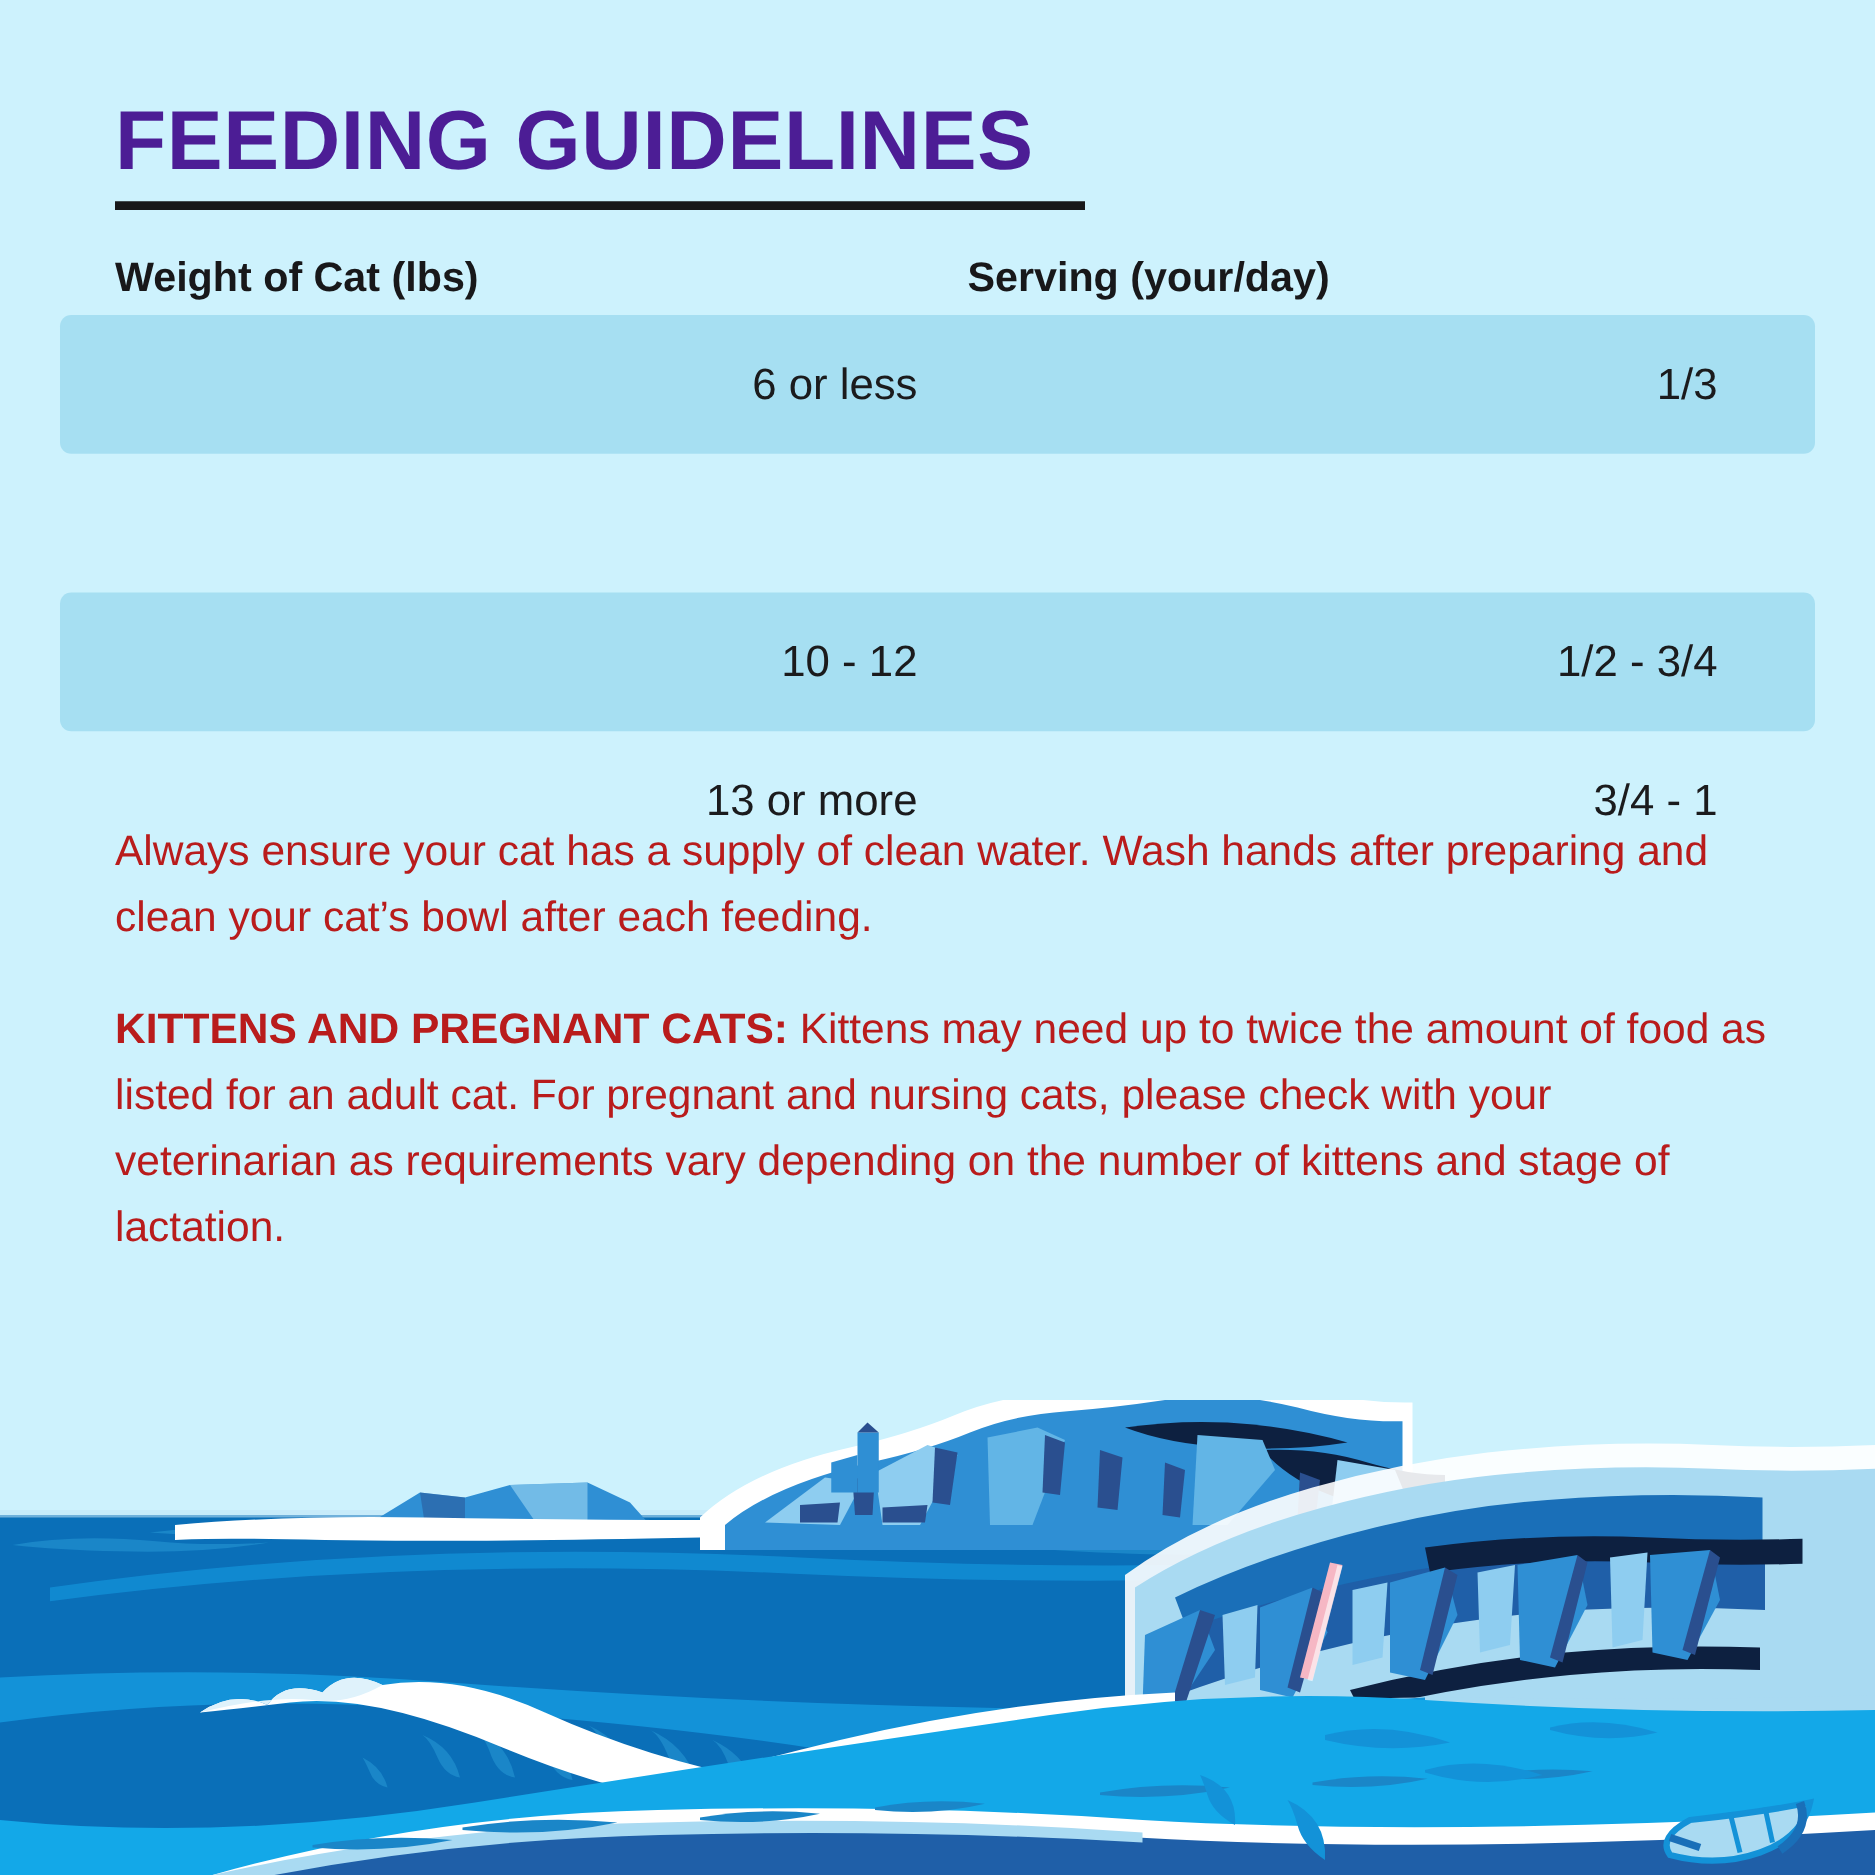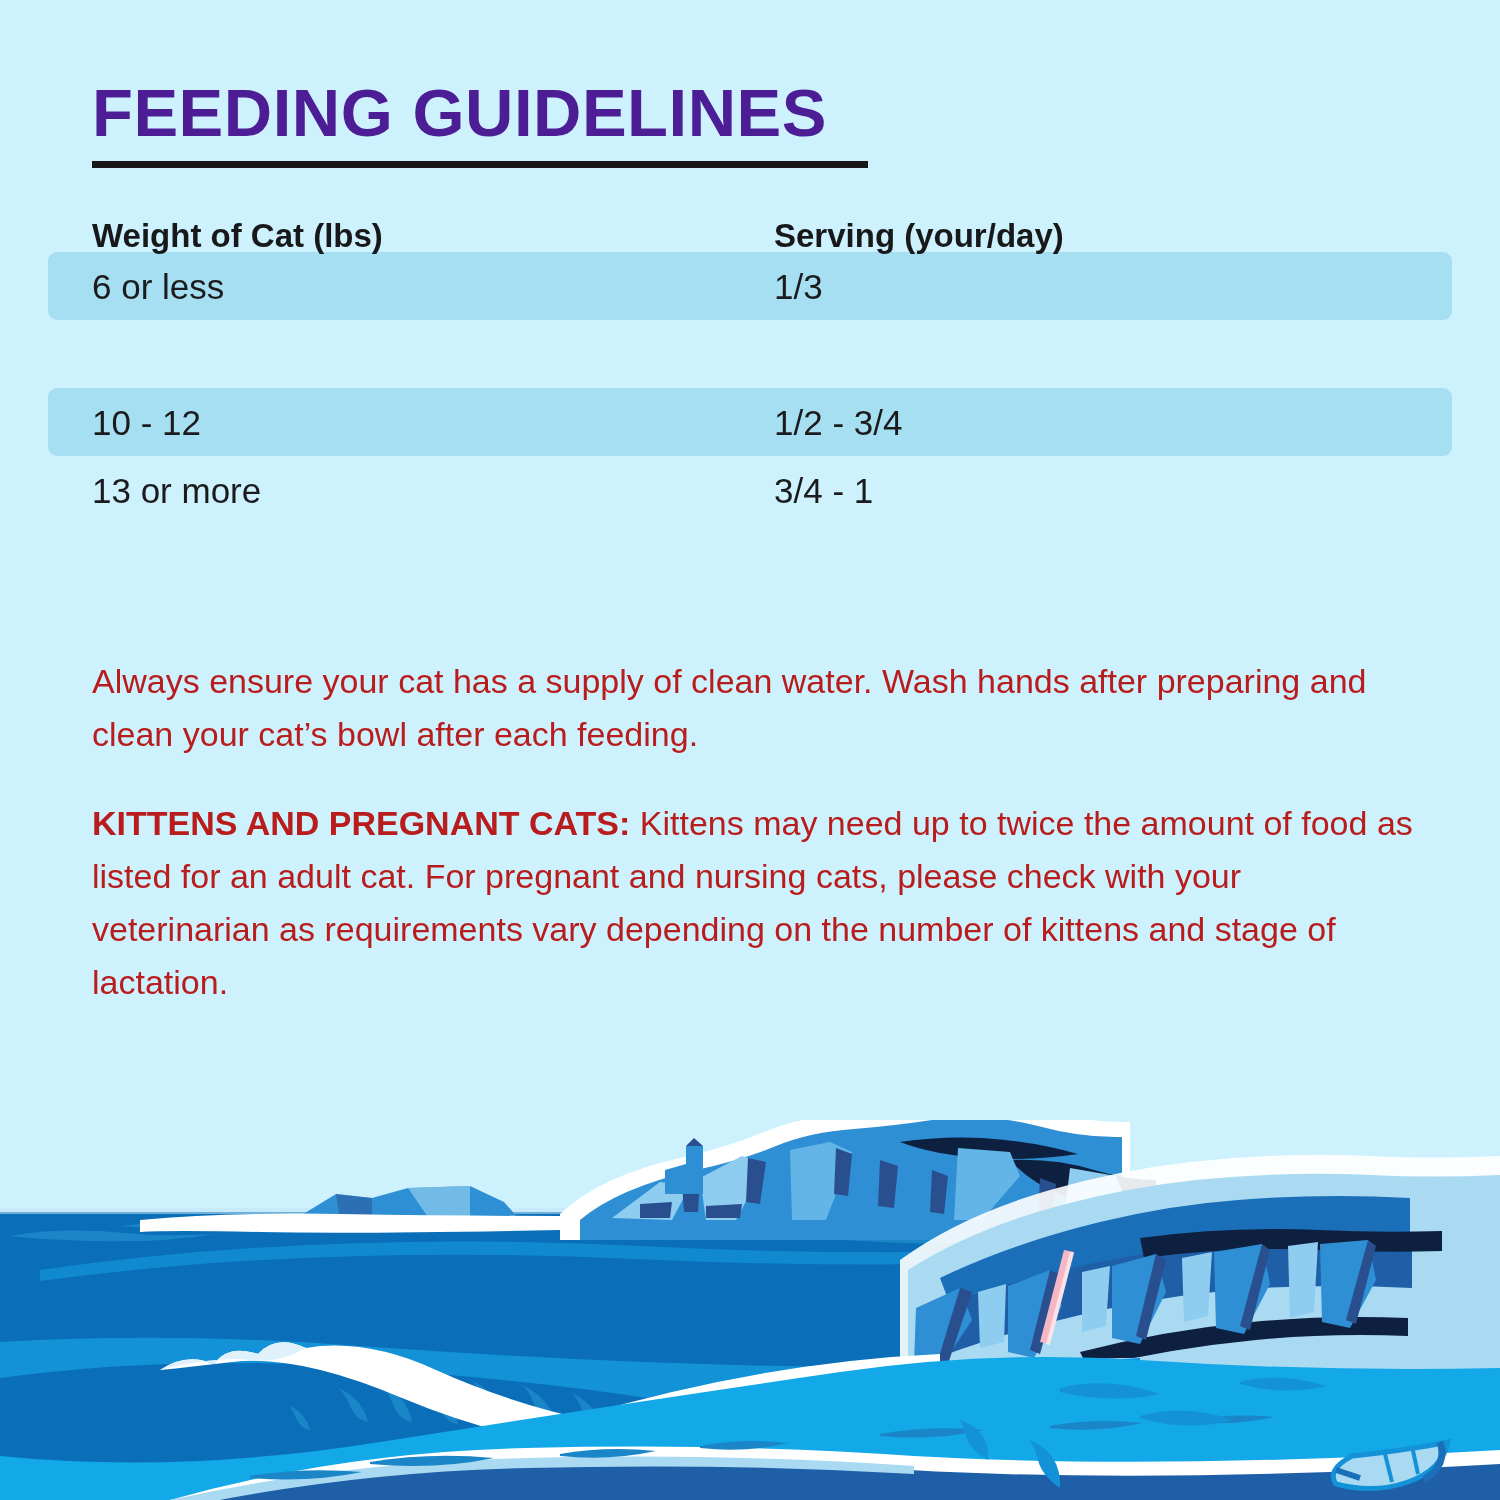--- a/index.html
+++ b/index.html
@@ -50,36 +50,37 @@
   .table-wrap {
     position: absolute;
     left: 48px;
     top: 190px;
     width: 1404px;
   }
   .table-header {
     display: flex;
     padding: 0 0 0 0;
     height: 62px;
-    align-items: flex-end;
+    align-items: center;
   }
   .th {
     font-size: 33px;
     font-weight: 700;
     color: #18181a;
     line-height: 1.0;
   }
   .col-a { width: 686px; padding-left: 44px; box-sizing: border-box; }
   .col-b { width: 640px; padding-left: 40px; box-sizing: border-box; }
 
   .row {
     display: flex;
     align-items: center;
-    height: 68px;
+    height: 111px;
     border-radius: 9px;
+    text-align: right;
   }
   .row.alt { background: #a6dff2; }
   .td {
     font-size: 35px;
     font-weight: 400;
     color: #1b1b1d;
     line-height: 1.0;
   }
 
   

